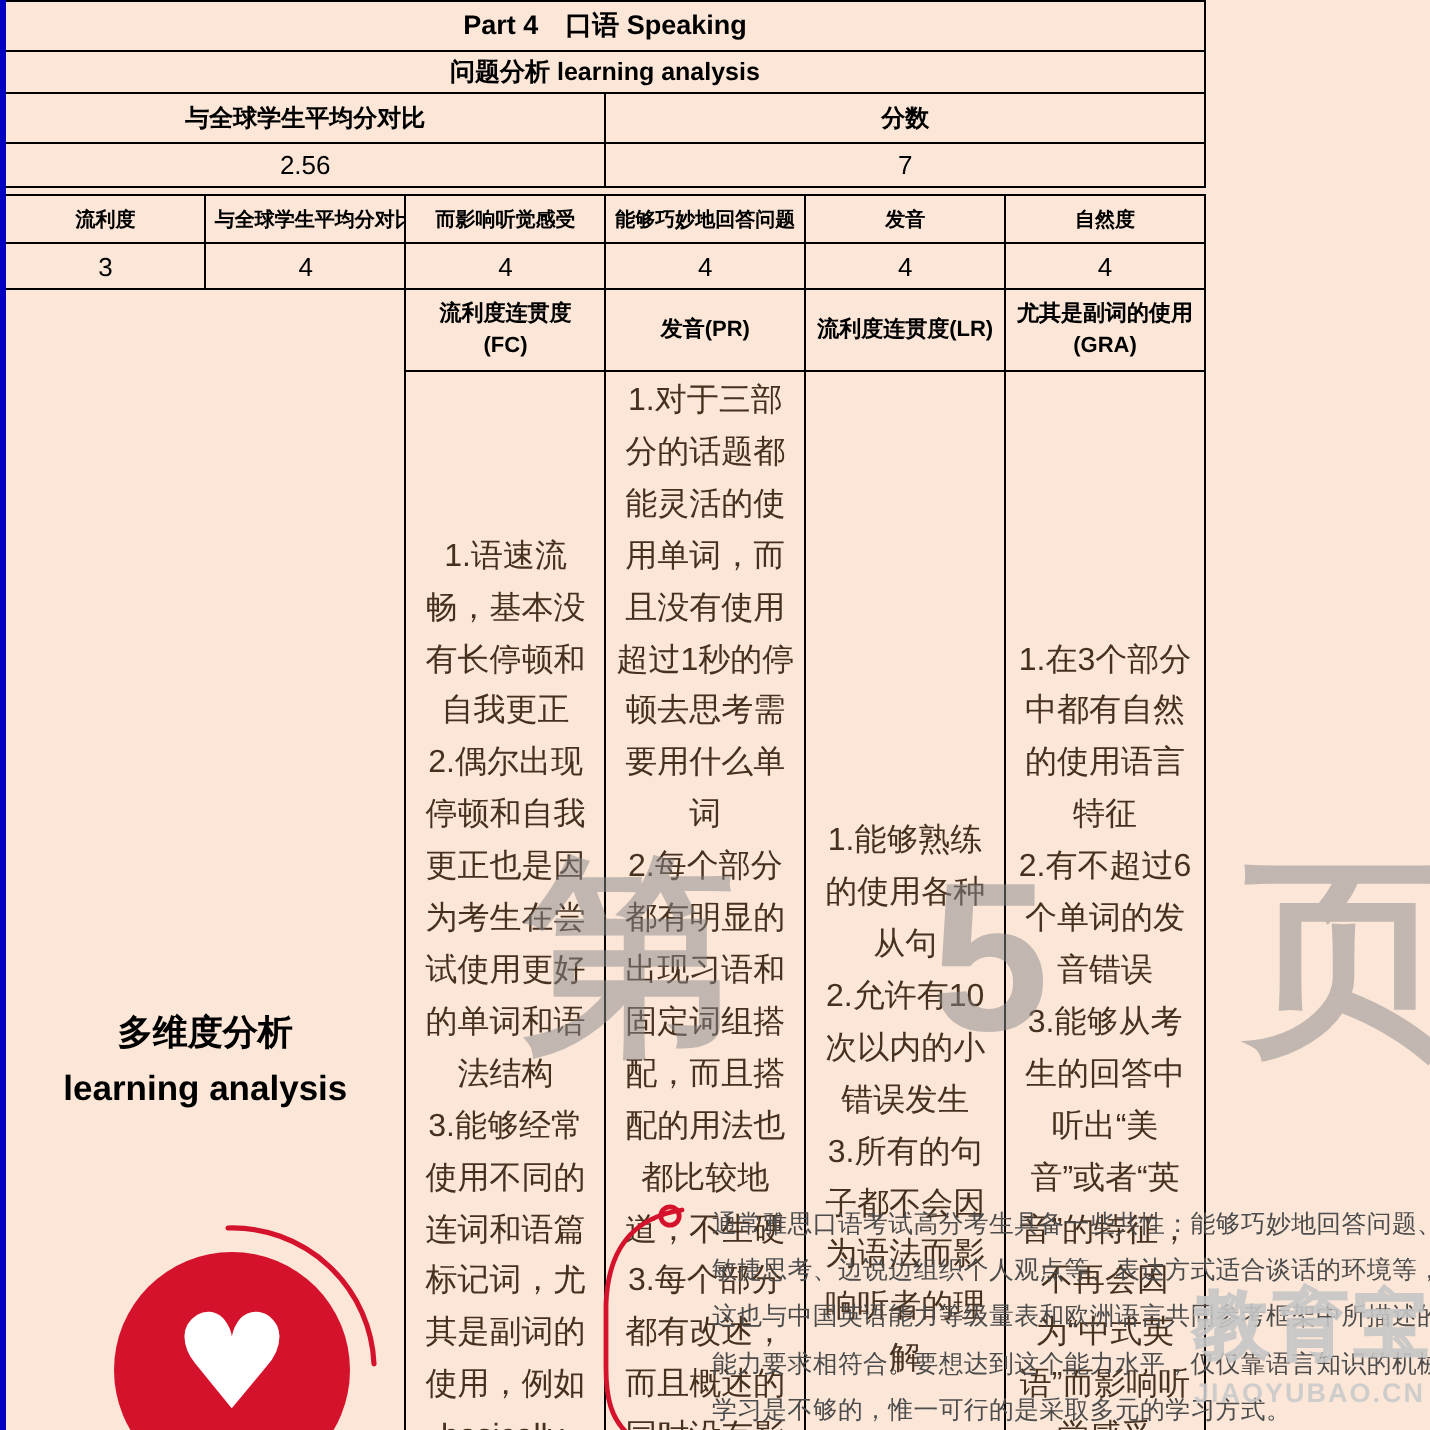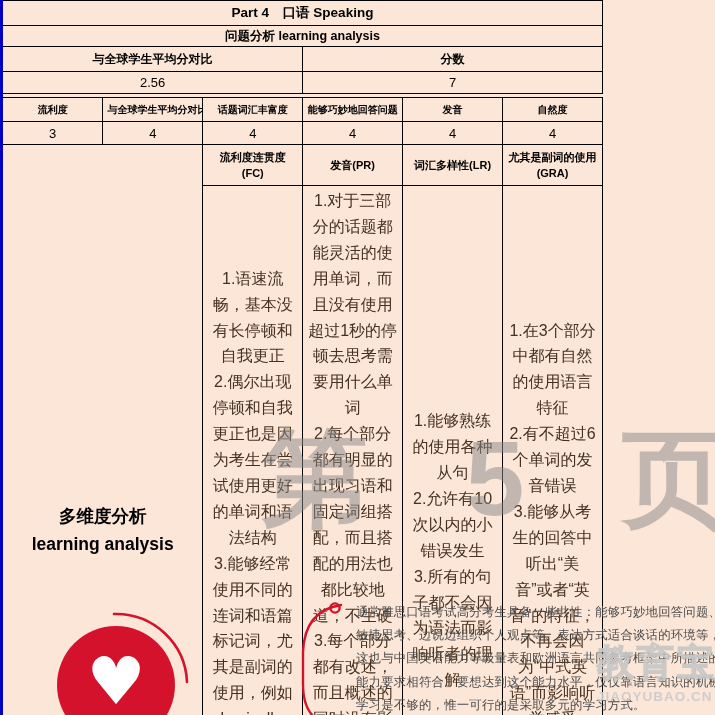--- a/index.html
+++ b/index.html
@@ -119,39 +119,39 @@
           <col>
           <col>
           <col>
           <col>
           <col>
         </colgroup>
       <tbody>
           <tr class="r5">
         <td class="noleft">流利度</td>
         <td>与全球学生平均分对比</td>
-        <td>话题词汇丰富度</td>
+        <td>而影响听觉感受</td>
         <td>能够巧妙地回答问题</td>
         <td>发音</td>
         <td>自然度</td>
       </tr>
       <tr class="r6">
         <td class="noleft">3</td>
         <td>4</td>
         <td>4</td>
         <td>4</td>
         <td>4</td>
         <td>4</td>
       </tr>
       <tr>
         <td colspan="2" rowspan="2" class="bigcell noleft">多维度分析
 learning analysis</td>
         <td class="subhdr">流利度连贯度 (FC)</td>
         <td class="subhdr">发音(PR)</td>
-        <td class="subhdr">词汇多样性(LR)</td>
+        <td class="subhdr">流利度连贯度(LR)</td>
         <td class="subhdr">尤其是副词的使用 (GRA)</td>
       </tr>
       <tr>
         <td class="body">1.语速流畅，基本没有长停顿和自我更正
 2.偶尔出现停顿和自我更正也是因为考生在尝试使用更好的单词和语法结构
 3.能够经常使用不同的连词和语篇标记词，尤其是副词的使用，例如 basically, frankly, honesly, I mean, fairly, quite 等小词</td>
         <td class="body">1.对于三部分的话题都能灵活的使用单词，而且没有使用超过1秒的停顿去思考需要用什么单词
 2.每个部分都有明显的出现习语和固定词组搭配，而且搭配的用法也都比较地道，不生硬
 3.每个部分都有改述，而且概述的同时没有影响流利度，对于常见词（无论是实词还是虚词）都可以进行超过2次以上的改述</td>
         <td class="body">1.能够熟练的使用各种从句

